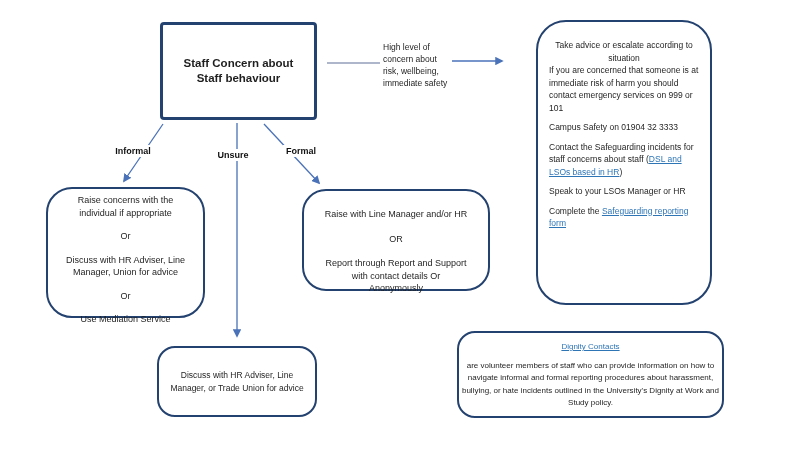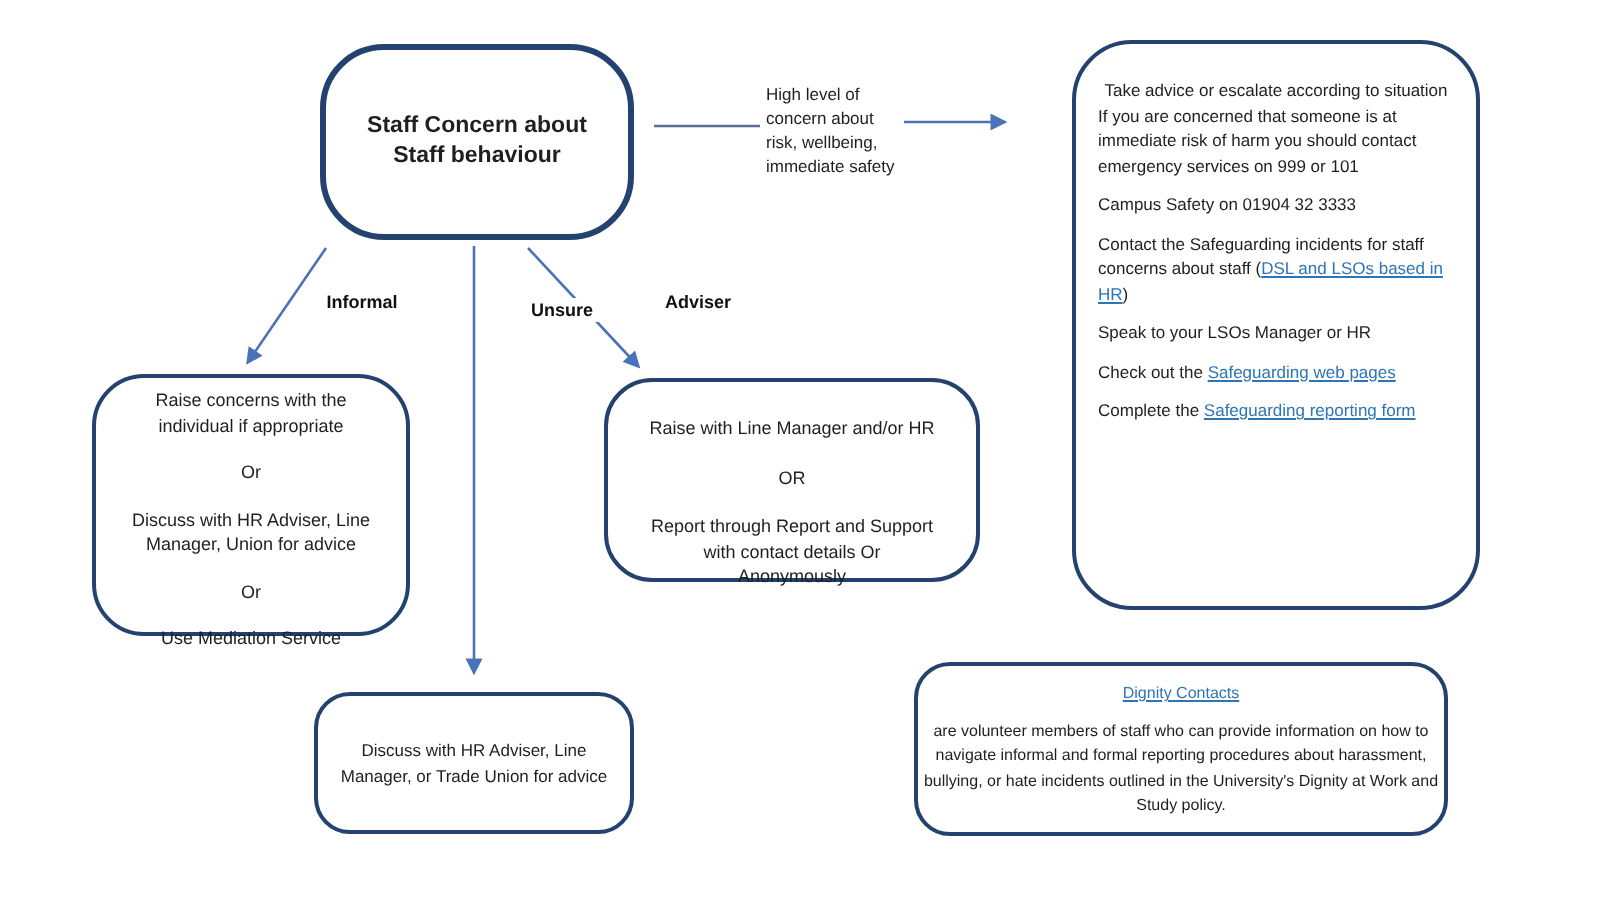--- a/index.html
+++ b/index.html
@@ -13,26 +13,26 @@
     position:relative;width:800px;height:450px;background:#ffffff;
     font-family:"Liberation Sans", sans-serif;color:var(--text);overflow:hidden;
   }
   .connectors{position:absolute;left:0;top:0;width:800px;height:450px;z-index:1;}
   .node{
     position:absolute;box-sizing:border-box;background:#fff;
     border:2.5px solid var(--border);z-index:2;
   }
   .node p{margin:0 0 11px 0;}
   .main-box{
-    left:160px;top:22px;width:157px;height:98px;border-radius:32px;border-width:3px;
+    left:160px;top:22px;width:157px;height:98px;border-radius:4px;border-width:3px;
     display:flex;align-items:center;justify-content:center;text-align:center;
     font-weight:bold;font-size:11.5px;line-height:15px;padding:0 15px;
   }
   .advice-box{
-    left:536px;top:20px;width:204px;height:285px;border-radius:30px;
+    left:536px;top:20px;width:176px;height:285px;border-radius:30px;
     padding:17px 11px;font-size:8.5px;line-height:12.5px;
   }
   .advice-box p{margin:0 0 7px 0;}
   .advice-box .centered{text-align:center;margin:0;}
   .advice-box .centered-gap{text-align:center;margin:0 0 12px 0;}
   .left-box{
     left:46px;top:187px;width:159px;height:131px;border-radius:26px;
     padding:5px 10px;font-size:9px;line-height:12.5px;text-align:center;
   }
   .formal-box{
@@ -49,21 +49,21 @@
     left:457px;top:331px;width:267px;height:87px;border-radius:18px;
     padding:8px 1px;font-size:8px;line-height:12.5px;text-align:center;
   }
   .dignity-box p{margin:0 0 6px 0;}
   .conn-label{
     position:absolute;left:383px;top:41px;width:70px;z-index:3;
     font-size:8.5px;line-height:12px;text-align:left;color:var(--text);
   }
   .branch-label{
     position:absolute;z-index:3;transform:translateX(-50%);
-    font-size:9px;font-weight:bold;background:#fff;padding:1px 3px;color:#111;margin-left:48px;
+    font-size:9px;font-weight:bold;background:#fff;padding:1px 3px;color:#111;
   }
   .label-informal{left:133px;top:145px;}
   .label-unsure{left:233px;top:149px;}
   .label-formal{left:301px;top:145px;}
   a.link{color:var(--link);text-decoration:underline;cursor:pointer;}
 </style>
 </head>
 <body>
 
 <div class="canvas">
@@ -82,21 +82,21 @@
   </svg>
 
   <div class="node main-box">
     <span>Staff Concern about Staff behaviour</span>
   </div>
 
   <div class="conn-label">High level of concern about risk, wellbeing, immediate safety</div>
 
   <div class="branch-label label-informal">Informal</div>
   <div class="branch-label label-unsure">Unsure</div>
-  <div class="branch-label label-formal">Adviser</div>
+  <div class="branch-label label-formal">Formal</div>
 
   <div class="node left-box">
     <p>Raise concerns with the individual if appropriate</p>
     <p>Or</p>
     <p>Discuss with HR Adviser, Line Manager, Union for advice</p>
     <p>Or</p>
     <p>Use Mediation Service</p>
   </div>
 
   <div class="node formal-box">
@@ -108,21 +108,20 @@
   <div class="node bottom-box">
     <span>Discuss with HR Adviser, Line Manager, or Trade Union for advice</span>
   </div>
 
   <div class="node advice-box">
     <p class="centered">Take advice or escalate according to situation</p>
     <p>If you are concerned that someone is at immediate risk of harm you should contact emergency services on 999 or 101</p>
     <p>Campus Safety on 01904 32 3333</p>
     <p><span>Contact the Safeguarding incidents for staff concerns about staff (</span><a class="link">DSL and LSOs based in HR</a><span>)</span></p>
     <p>Speak to your LSOs Manager or HR</p>
-    <p><span>Check out the </span><a class="link">Safeguarding web pages</a></p>
     <p><span>Complete the </span><a class="link">Safeguarding reporting form</a></p>
   </div>
 
   <div class="node dignity-box">
     <p><a class="link">Dignity Contacts</a></p>
     <p>are volunteer members of staff who can provide information on how to navigate informal and formal reporting procedures about harassment, bullying, or hate incidents outlined in the University's Dignity at Work and Study policy.</p>
   </div>
 
 </div>
 

